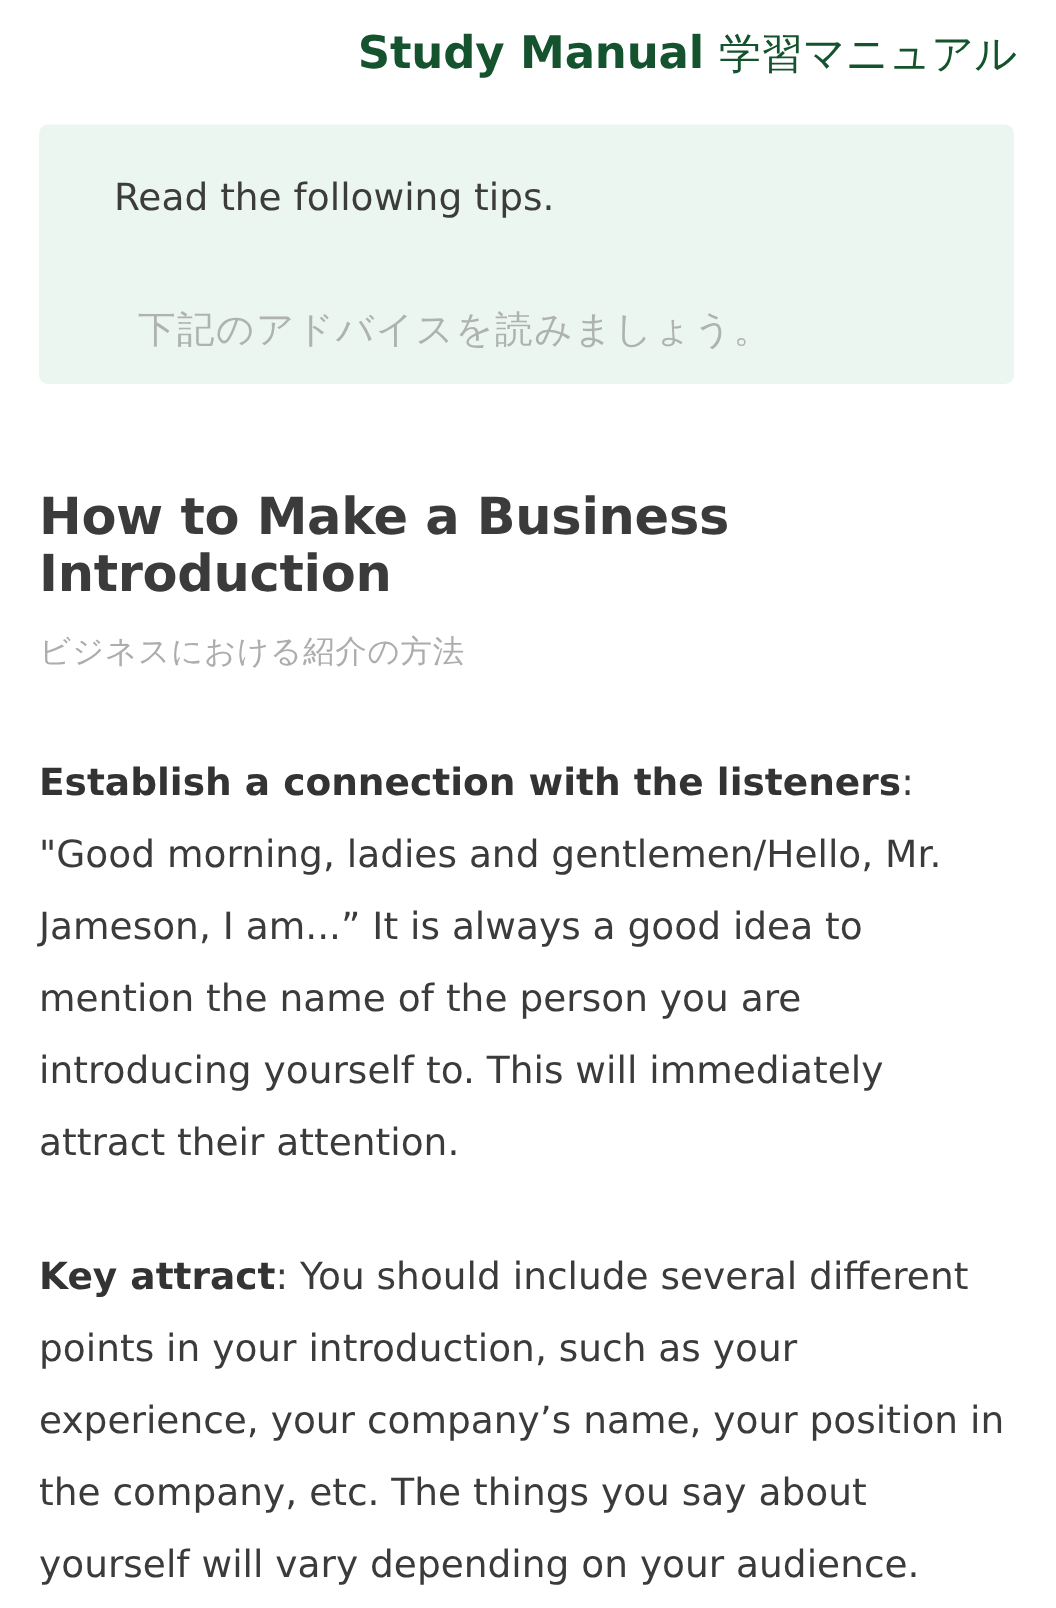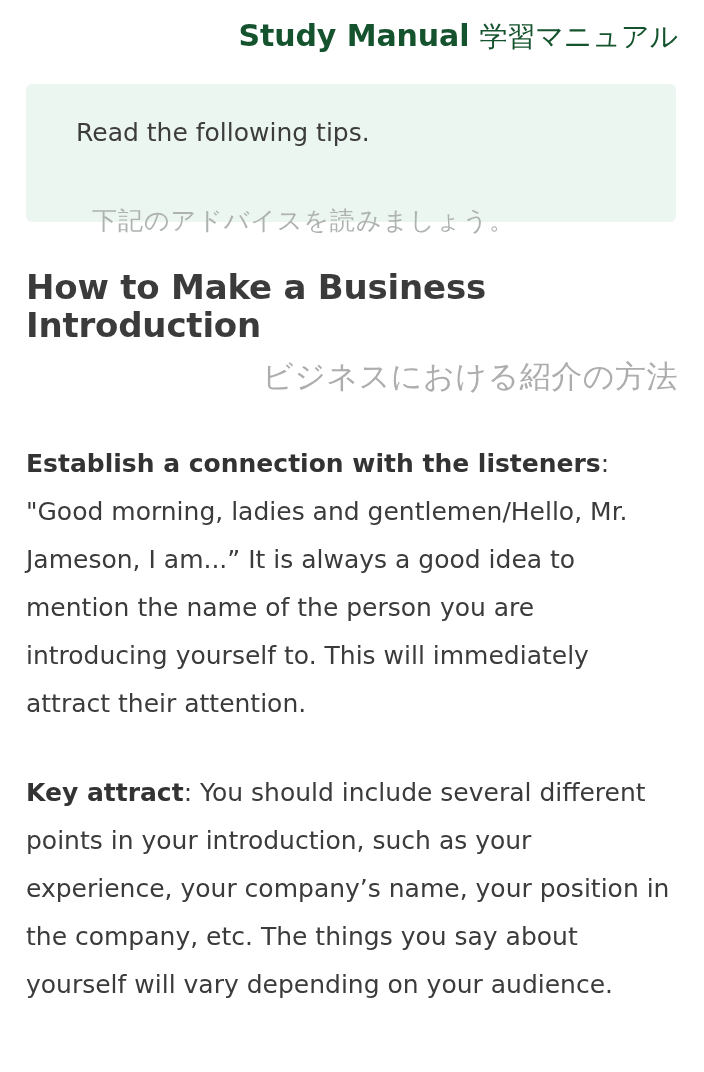--- a/index.html
+++ b/index.html
@@ -43,21 +43,21 @@
   }
 
   
   .callout {
     margin-top: 27px;
     background: #ecf6f1;
     border-radius: 6px;
     box-sizing: border-box;
     padding: 32px 50px 34px 50px;
     width: 650px;
-    height: 138px;
+    height: 173px;
   }
   .callout-en {
     margin: 0;
     font-size: 25px;
     line-height: 34px;
     color: #3c3c3c;
     font-weight: 400;
   }
   .callout-jp {
     margin: 16px;
@@ -65,36 +65,35 @@
     font-size: 25px;
     line-height: 34px;
     color: #aeb3b0;
     font-weight: 400;
     letter-spacing: 1px;
   }
 
   
   .section-heading {
     margin: 0;
-    padding-top: 46px;
+    padding-top: 70px;
     font-size: 34px;
     line-height: 38px;
     font-weight: 700;
     color: #3b3b3b;
     letter-spacing: -0.2px;
   }
   .section-subheading {
     margin: 0;
     padding-top: 13px;
-    font-size: 31px;
+    font-size: 21px;
     line-height: 38px;
     font-weight: 400;
     color: #adadad;
     letter-spacing: 0.5px;
-    text-align: right;
   }
 
   
   .body-block {
     padding-top: 45px;
   }
   .para {
     margin: 0;
     font-size: 25px;
     line-height: 48px;

